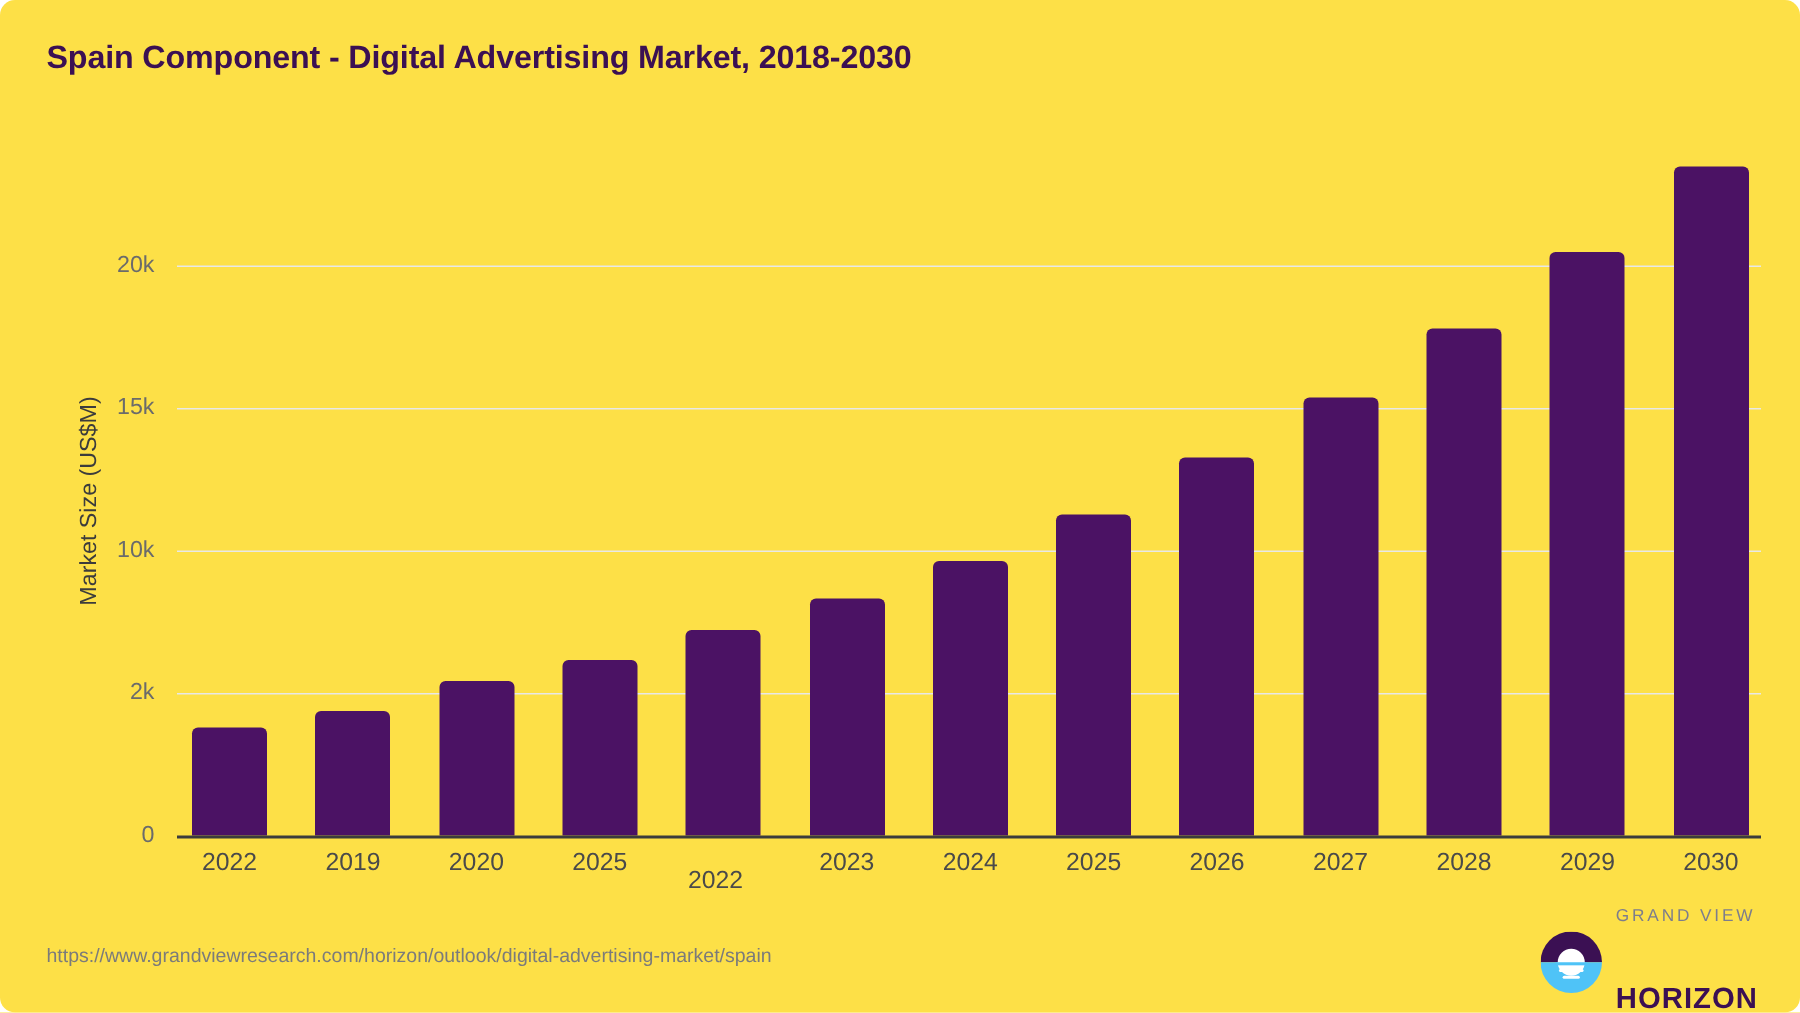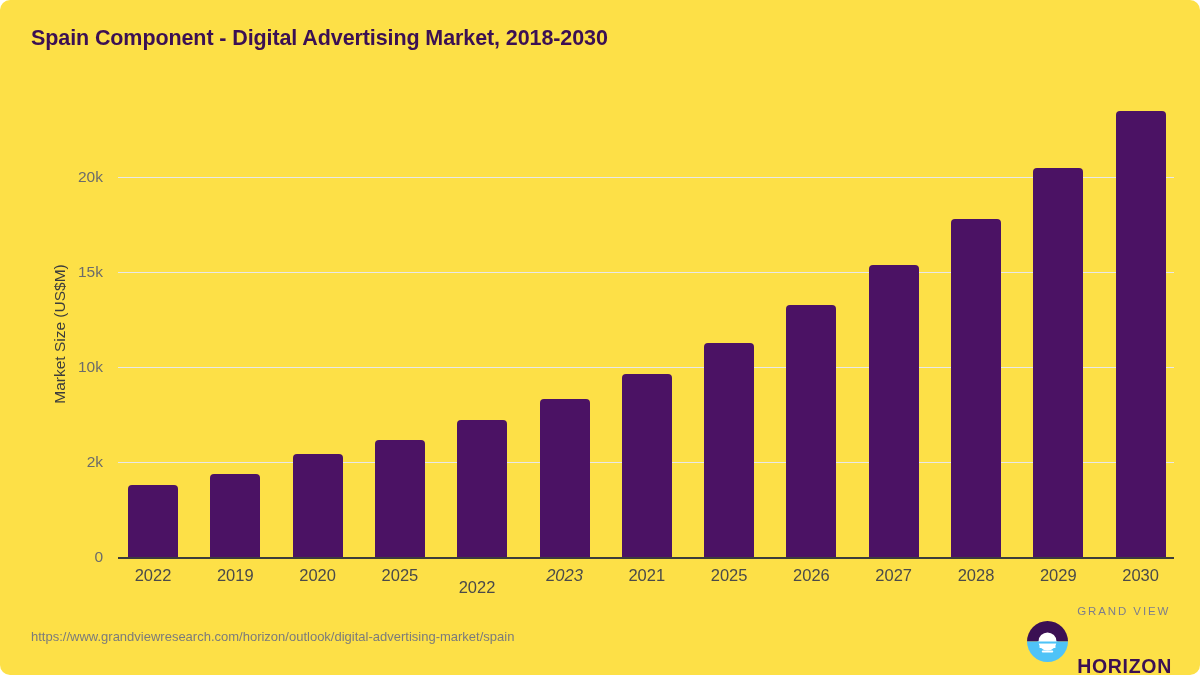--- a/index.html
+++ b/index.html
@@ -153,22 +153,22 @@
       <div class="y-tick-label" style="top: 272px; right: 1097px;">15k</div>
       <div class="y-tick-label" style="top: 177px; right: 1097px;">20k</div>
     </div>
   <div id="baseline"></div>
   <div id="x-ticks">
       <div class="x-tick-label" style="left: 112px;">2022</div>
       <div class="x-tick-label" style="left: 194.3px;">2019</div>
       <div class="x-tick-label" style="left: 276.6px;">2020</div>
       <div class="x-tick-label" style="left: 358.9px;">2025</div>
       <div class="x-tick-label" style="left: 436px; margin-top: 12px;">2022</div>
-      <div class="x-tick-label" style="left: 523.5px; font-style: italic;">2023</div>
-      <div class="x-tick-label" style="left: 605.8px;">2021</div>
+      <div class="x-tick-label" style="left: 523.5px;">2023</div>
+      <div class="x-tick-label" style="left: 605.8px;">2024</div>
       <div class="x-tick-label" style="left: 688.1px;">2025</div>
       <div class="x-tick-label" style="left: 770.4px;">2026</div>
       <div class="x-tick-label" style="left: 852.7px;">2027</div>
       <div class="x-tick-label" style="left: 935px;">2028</div>
       <div class="x-tick-label" style="left: 1017.3px;">2029</div>
       <div class="x-tick-label" style="left: 1099.6px;">2030</div>
     </div>
 
   <div id="source-url">https://www.grandviewresearch.com/horizon/outlook/digital-advertising-market/spain</div>
 

